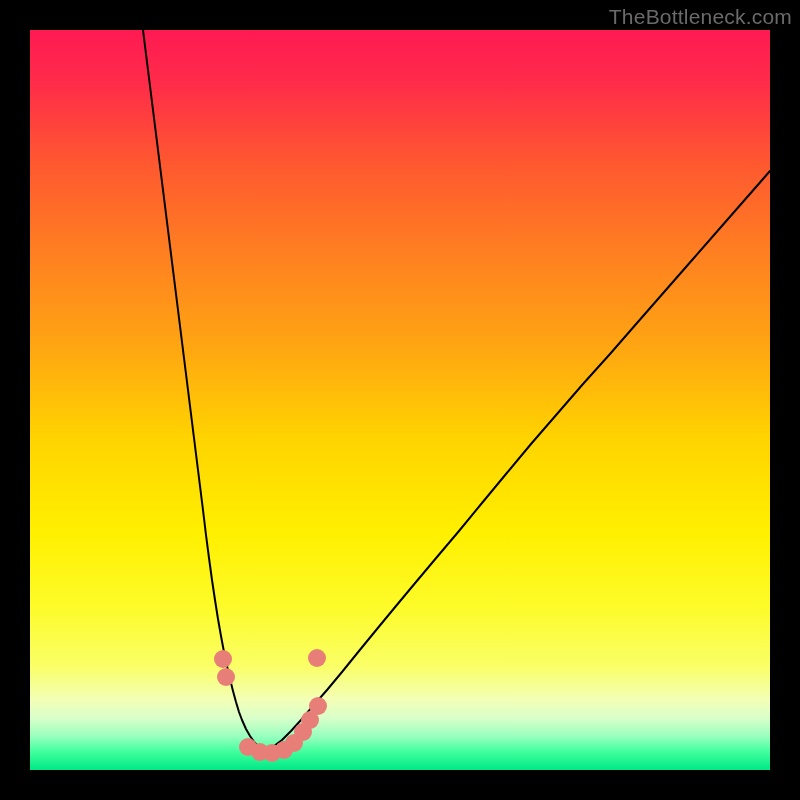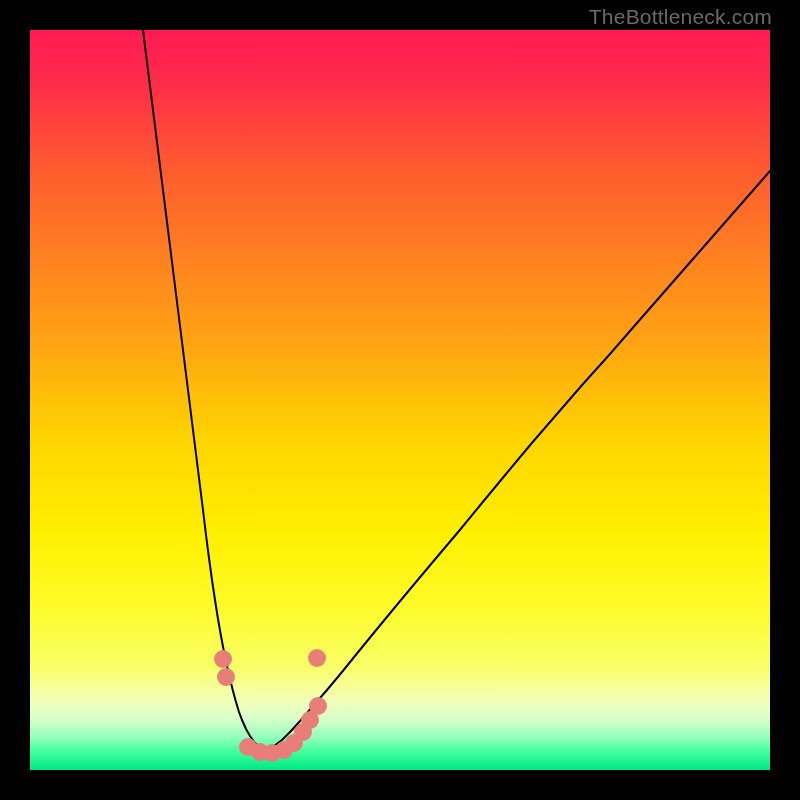--- a/index.html
+++ b/index.html
@@ -27,21 +27,21 @@
     overflow: hidden;
   }
   .plot-area svg {
     display: block;
     width: 740px;
     height: 740px;
   }
   .watermark {
     position: absolute;
     top: 5px;
-    right: 28px;
+    right: 8px;
     color: #6a6a6a;
     font-size: 21px;
     font-weight: 500;
     letter-spacing: 0.2px;
     user-select: none;
   }
 </style>
 </head>
 <body>
 

